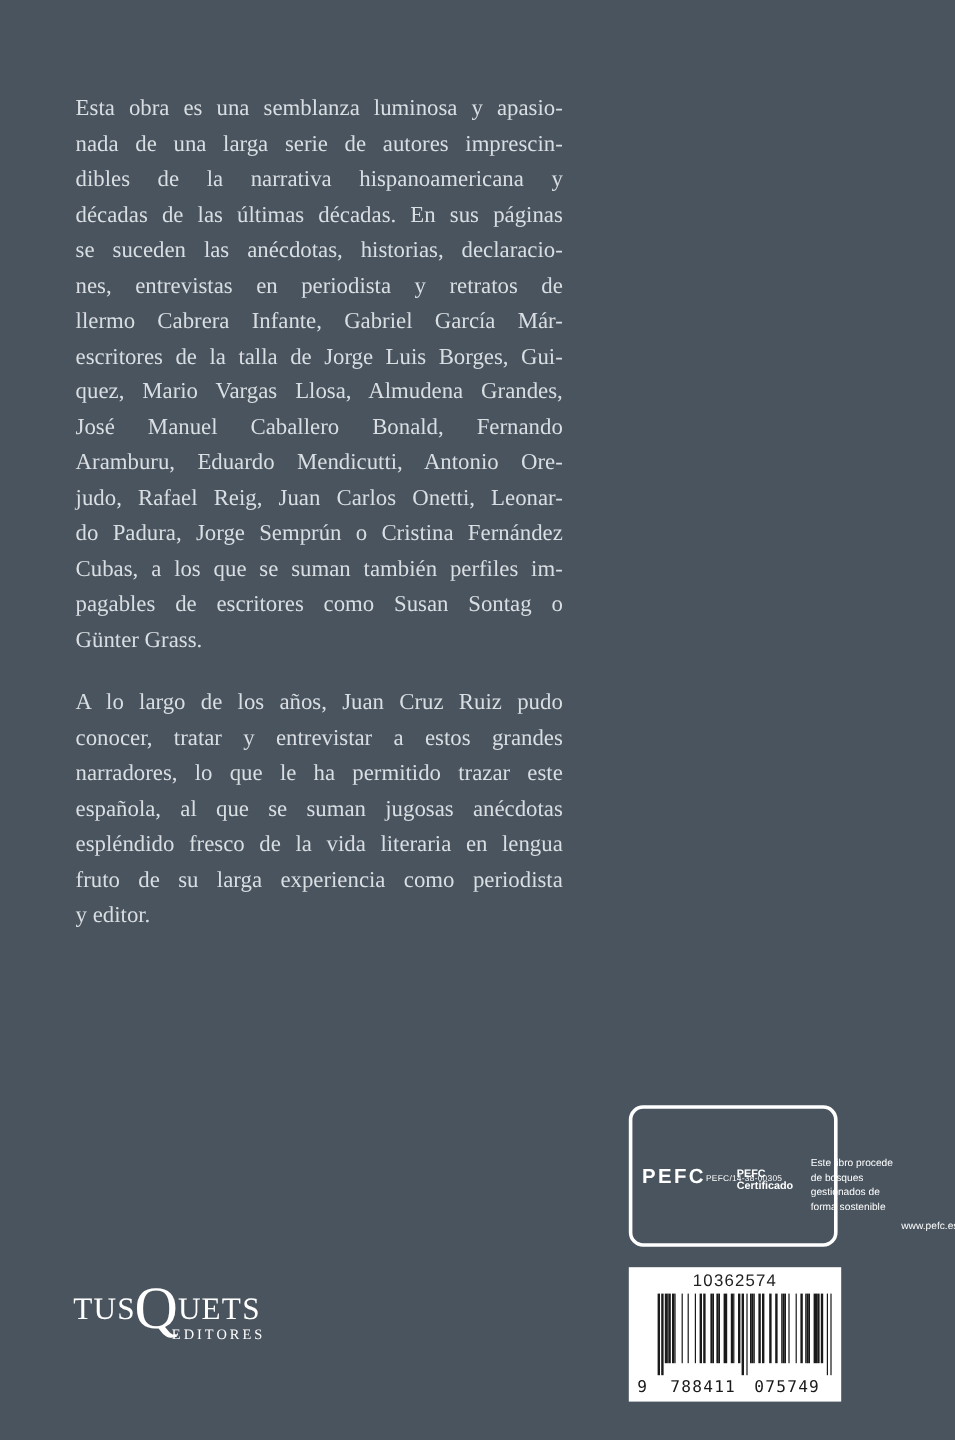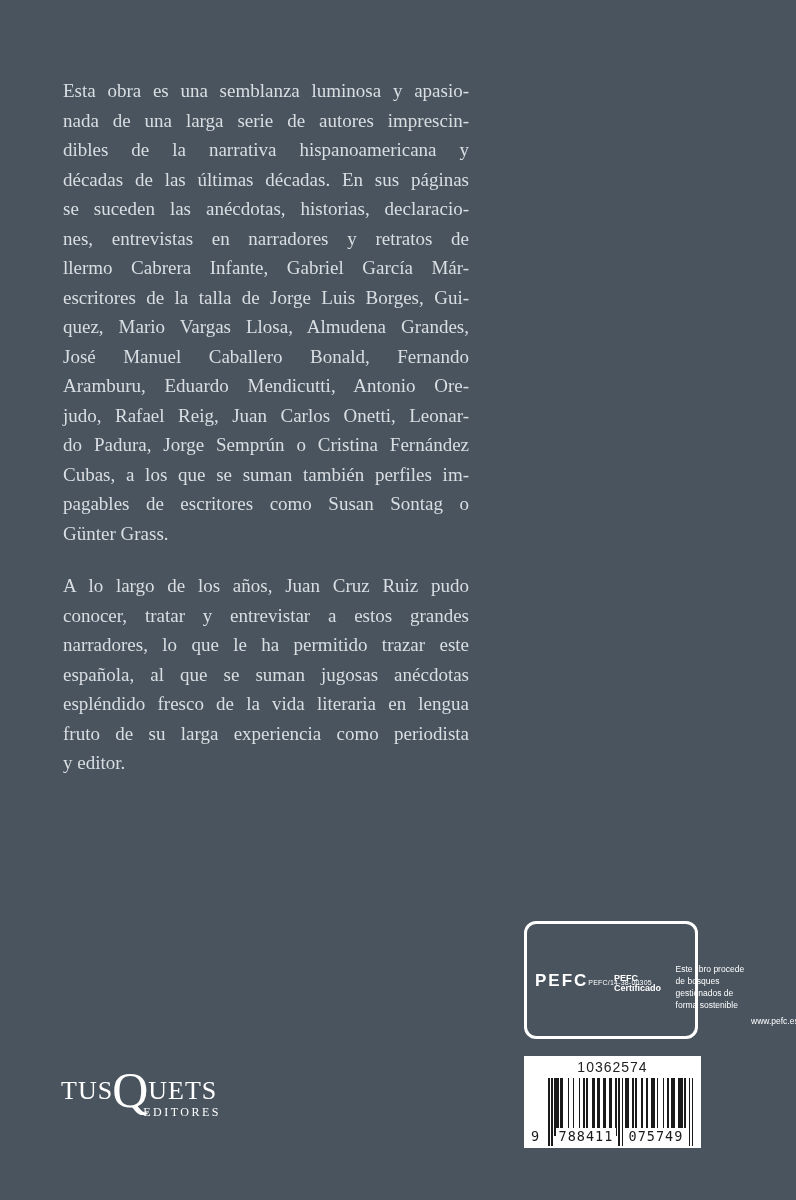--- a/index.html
+++ b/index.html
@@ -58,21 +58,21 @@
   }
   .pefc-title{font-weight:bold;font-size:9px;margin-top:5px;}
   .pefc-desc{
     margin-top:15px;font-size:8.5px;line-height:1.4;width:90px;
   }
   .pefc-url{margin-top:auto;margin-bottom:3px;font-size:8.5px;}
 
   
   .barcode-box{
     position:absolute;left:524px;top:1056px;
-    width:177px;height:92px;background:var(--white);
+    width:177px;height:112px;background:var(--white);
     font-family:"DejaVu Sans Mono","Liberation Mono",monospace;
   }
   .bc-top{
     position:absolute;top:3px;left:0;width:100%;
     text-align:center;font-size:14px;color:#222;
     font-family:"Liberation Sans","DejaVu Sans",sans-serif;
     letter-spacing:1px;
   }
   .bc-bars{
     position:absolute;left:24px;top:22px;width:146px;height:68px;
@@ -113,21 +113,21 @@
 
 <div class="cover">
 
   <div class="synopsis">
       <div class="para">
         <div class="line">Esta obra es una semblanza luminosa y apasio-</div>
         <div class="line">nada de una larga serie de autores imprescin-</div>
         <div class="line">dibles de la narrativa hispanoamericana y</div>
         <div class="line">décadas de las últimas décadas. En sus páginas</div>
         <div class="line">se suceden las anécdotas, historias, declaracio-</div>
-        <div class="line">nes, entrevistas en narradores y retratos de</div>
+        <div class="line">nes, entrevistas en periodista y retratos de</div>
         <div class="line">llermo Cabrera Infante, Gabriel García Már-</div>
         <div class="line">escritores de la talla de Jorge Luis Borges, Gui-</div>
         <div class="line">quez, Mario Vargas Llosa, Almudena Grandes,</div>
         <div class="line">José Manuel Caballero Bonald, Fernando</div>
         <div class="line">Aramburu, Eduardo Mendicutti, Antonio Ore-</div>
         <div class="line">judo, Rafael Reig, Juan Carlos Onetti, Leonar-</div>
         <div class="line">do Padura, Jorge Semprún o Cristina Fernández</div>
         <div class="line">Cubas, a los que se suman también perfiles im-</div>
         <div class="line">pagables de escritores como Susan Sontag o</div>
         <div class="line last">Günter Grass.</div>

